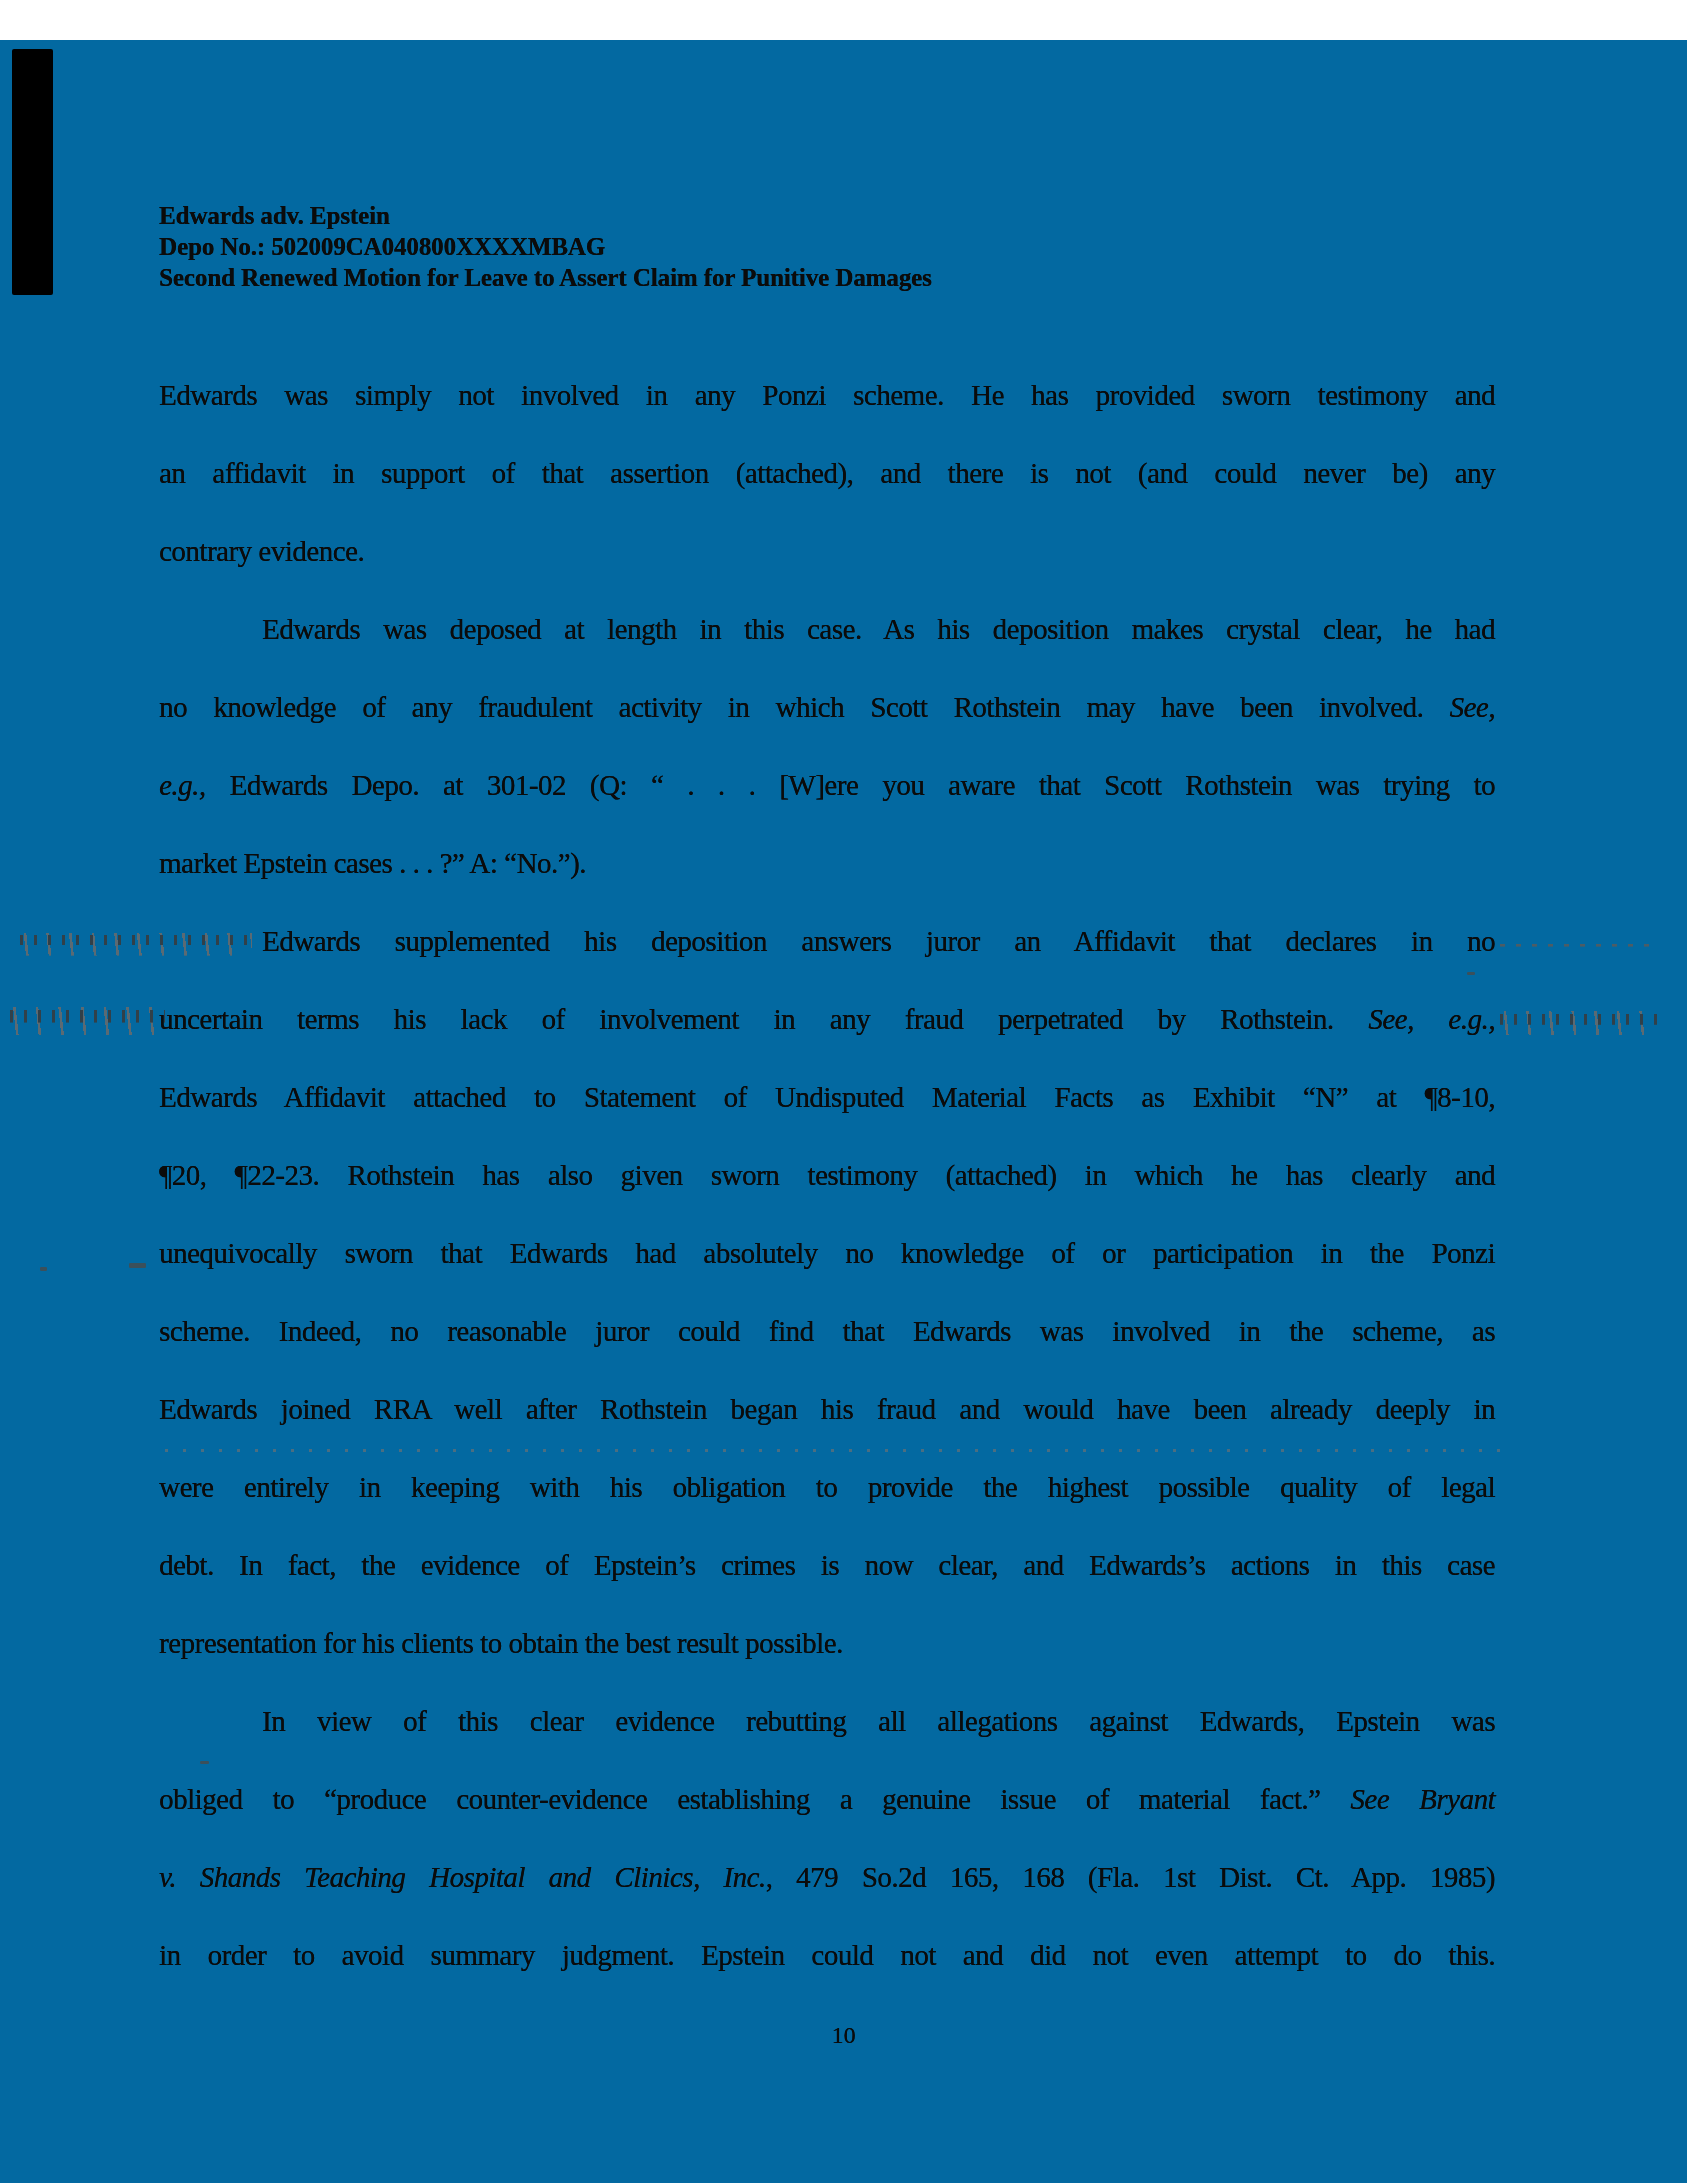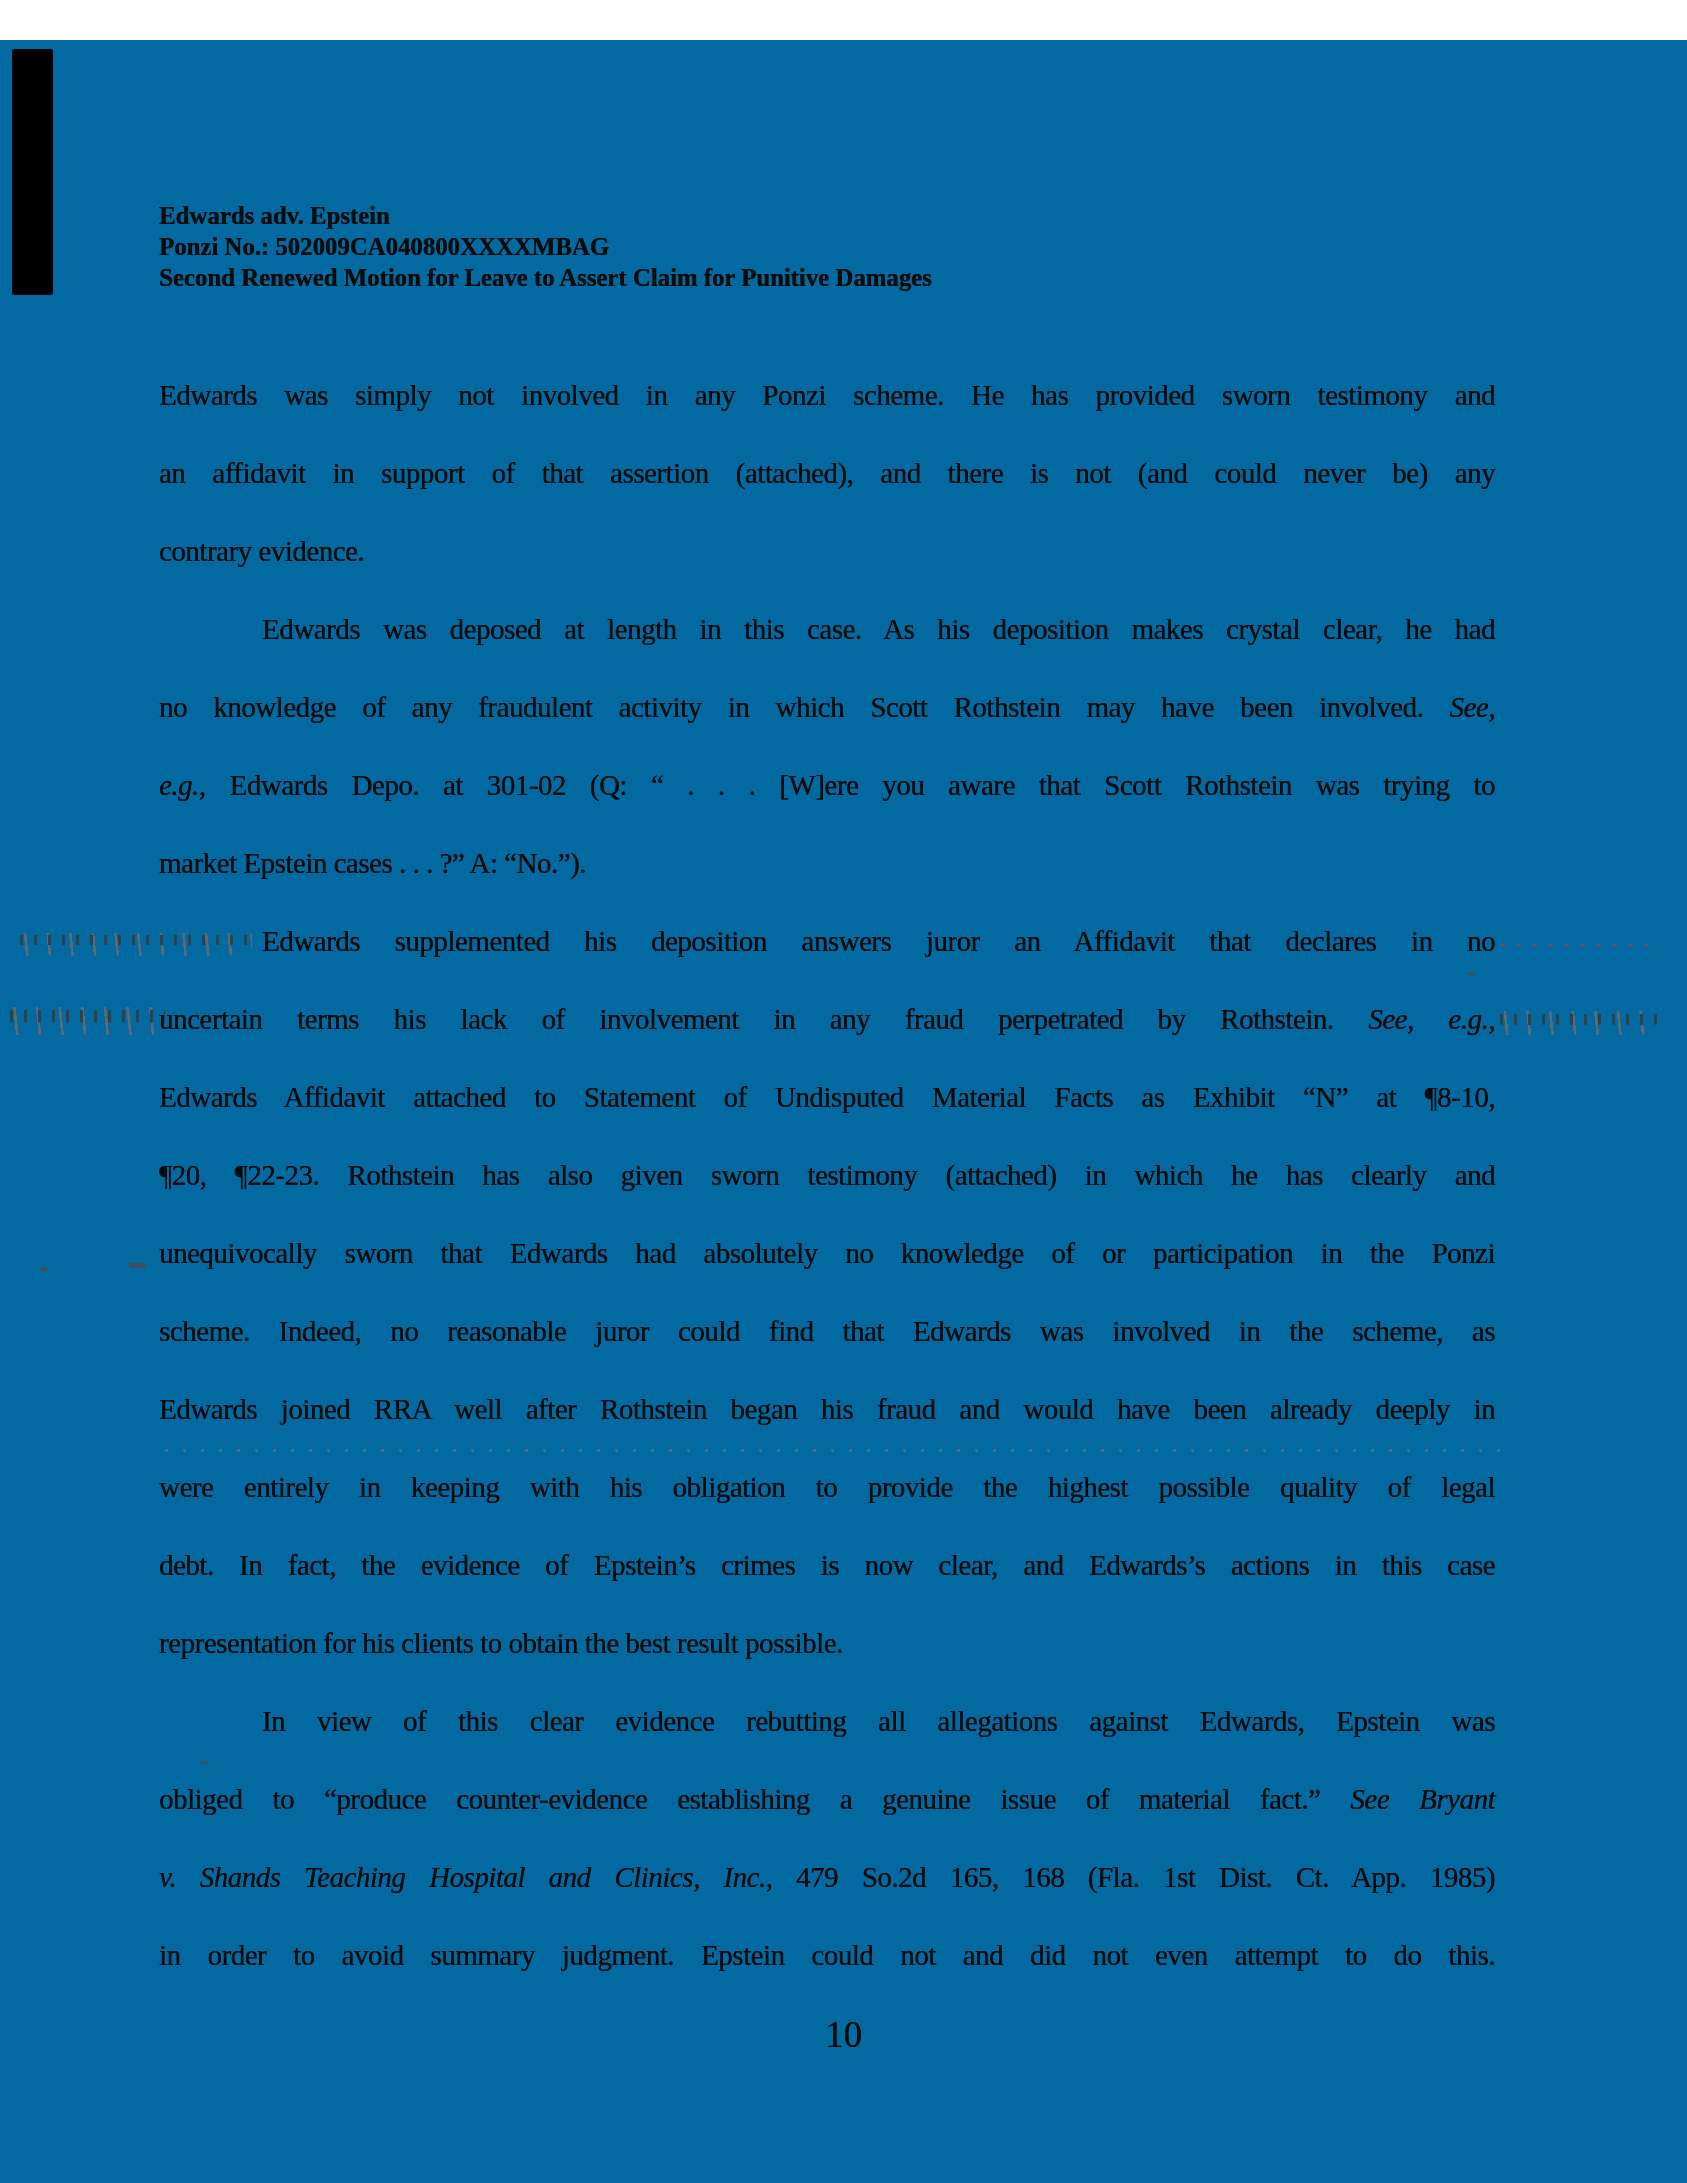--- a/index.html
+++ b/index.html
@@ -72,21 +72,21 @@
   }
 
   
   .page-number {
     position: absolute;
     left: 0;
     top: 1975px;
     width: 1687px;
     height: 40px;
     text-align: center;
-    font-size: 37px;
+    font-size: 24px;
     line-height: 40px;
     text-shadow: 0.2px 0 0 currentColor;
   }
 
   
   .noise {
     position: absolute;
     opacity: 0.85;
   }
   .speckle {
@@ -118,21 +118,21 @@
 </style>
 </head>
 <body>
 
 <div class="page">
 
   <div class="scan-bar"></div>
 
   <div class="case-header">
       <div class="header-line">Edwards adv. Epstein</div>
-      <div class="header-line">Ponzi No.: 502009CA040800XXXXMBAG</div>
+      <div class="header-line">Depo No.: 502009CA040800XXXXMBAG</div>
       <div class="header-line">Second Renewed Motion for Leave to Assert Claim for Punitive Damages</div>
     </div>
 
   <div class="document-body">
       <div class="body-line j"><span>Edwards was simply not involved in any Ponzi scheme.  He has provided sworn testimony and</span></div>
       <div class="body-line j"><span>an affidavit in support of that assertion (attached), and there is not (and could never be) any</span></div>
       <div class="body-line"><span>contrary evidence.</span></div>
       <div class="body-line j indent"><span>Edwards was deposed at length in this case.  As his deposition makes crystal clear, he had</span></div>
       <div class="body-line j"><span>no knowledge of any fraudulent activity in which Scott Rothstein may have been involved.  </span><span class="it">See,</span></div>
       <div class="body-line j"><span class="it">e.g.,</span><span> Edwards Depo. at 301-02 (Q:  “ . . . [W]ere you aware that Scott Rothstein was trying to</span></div>

